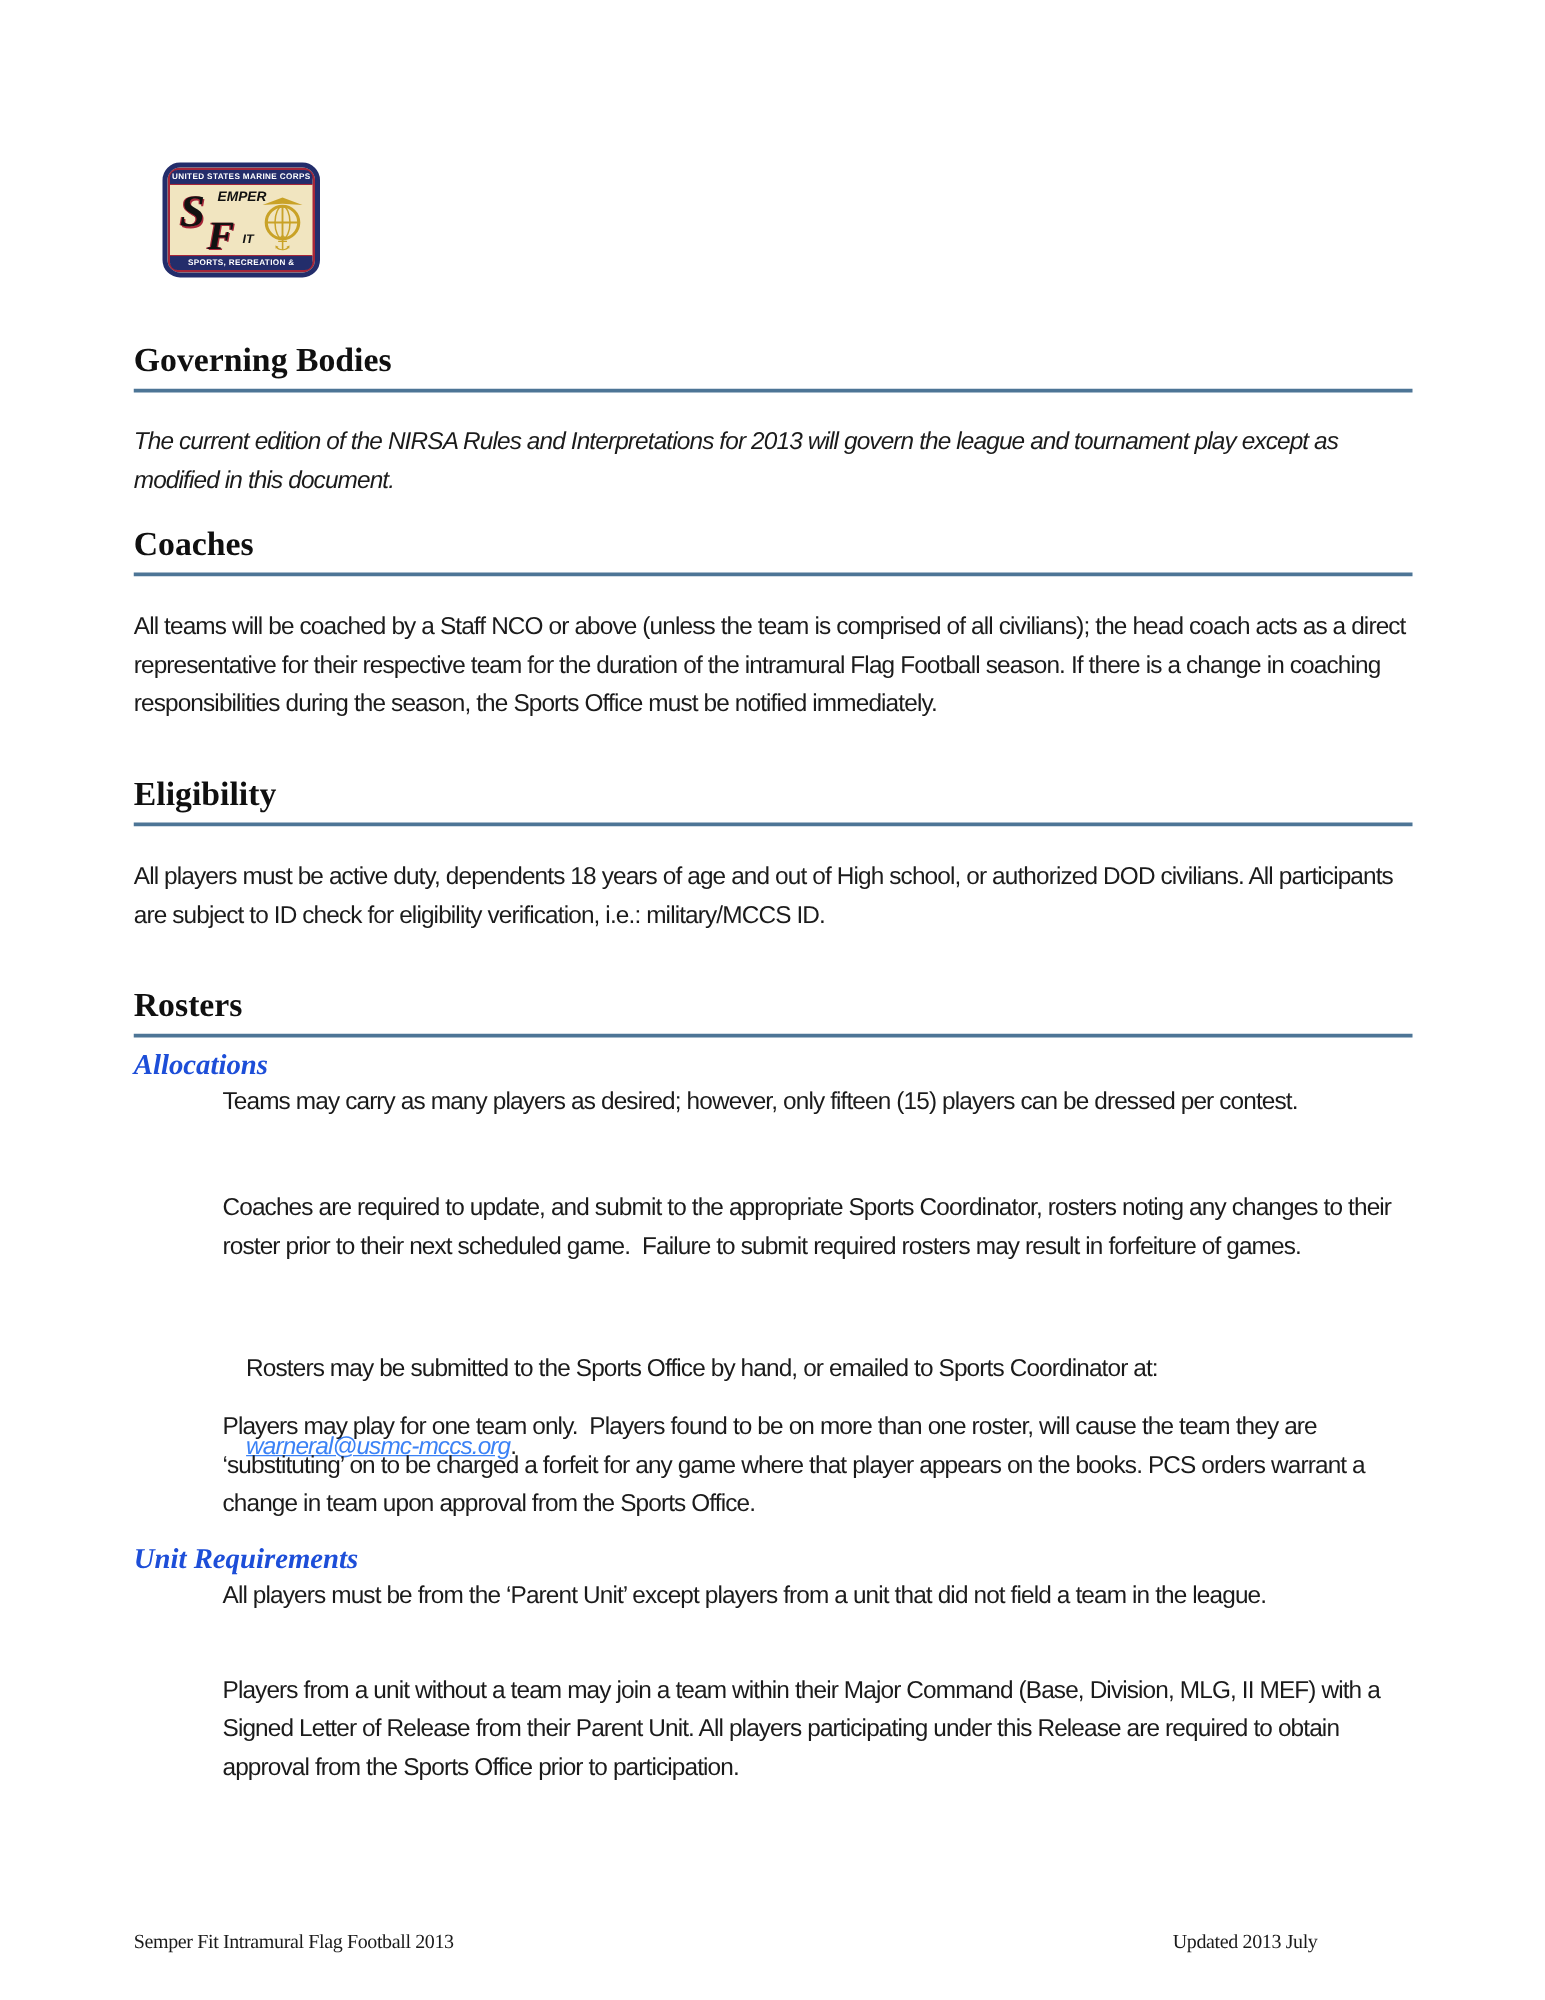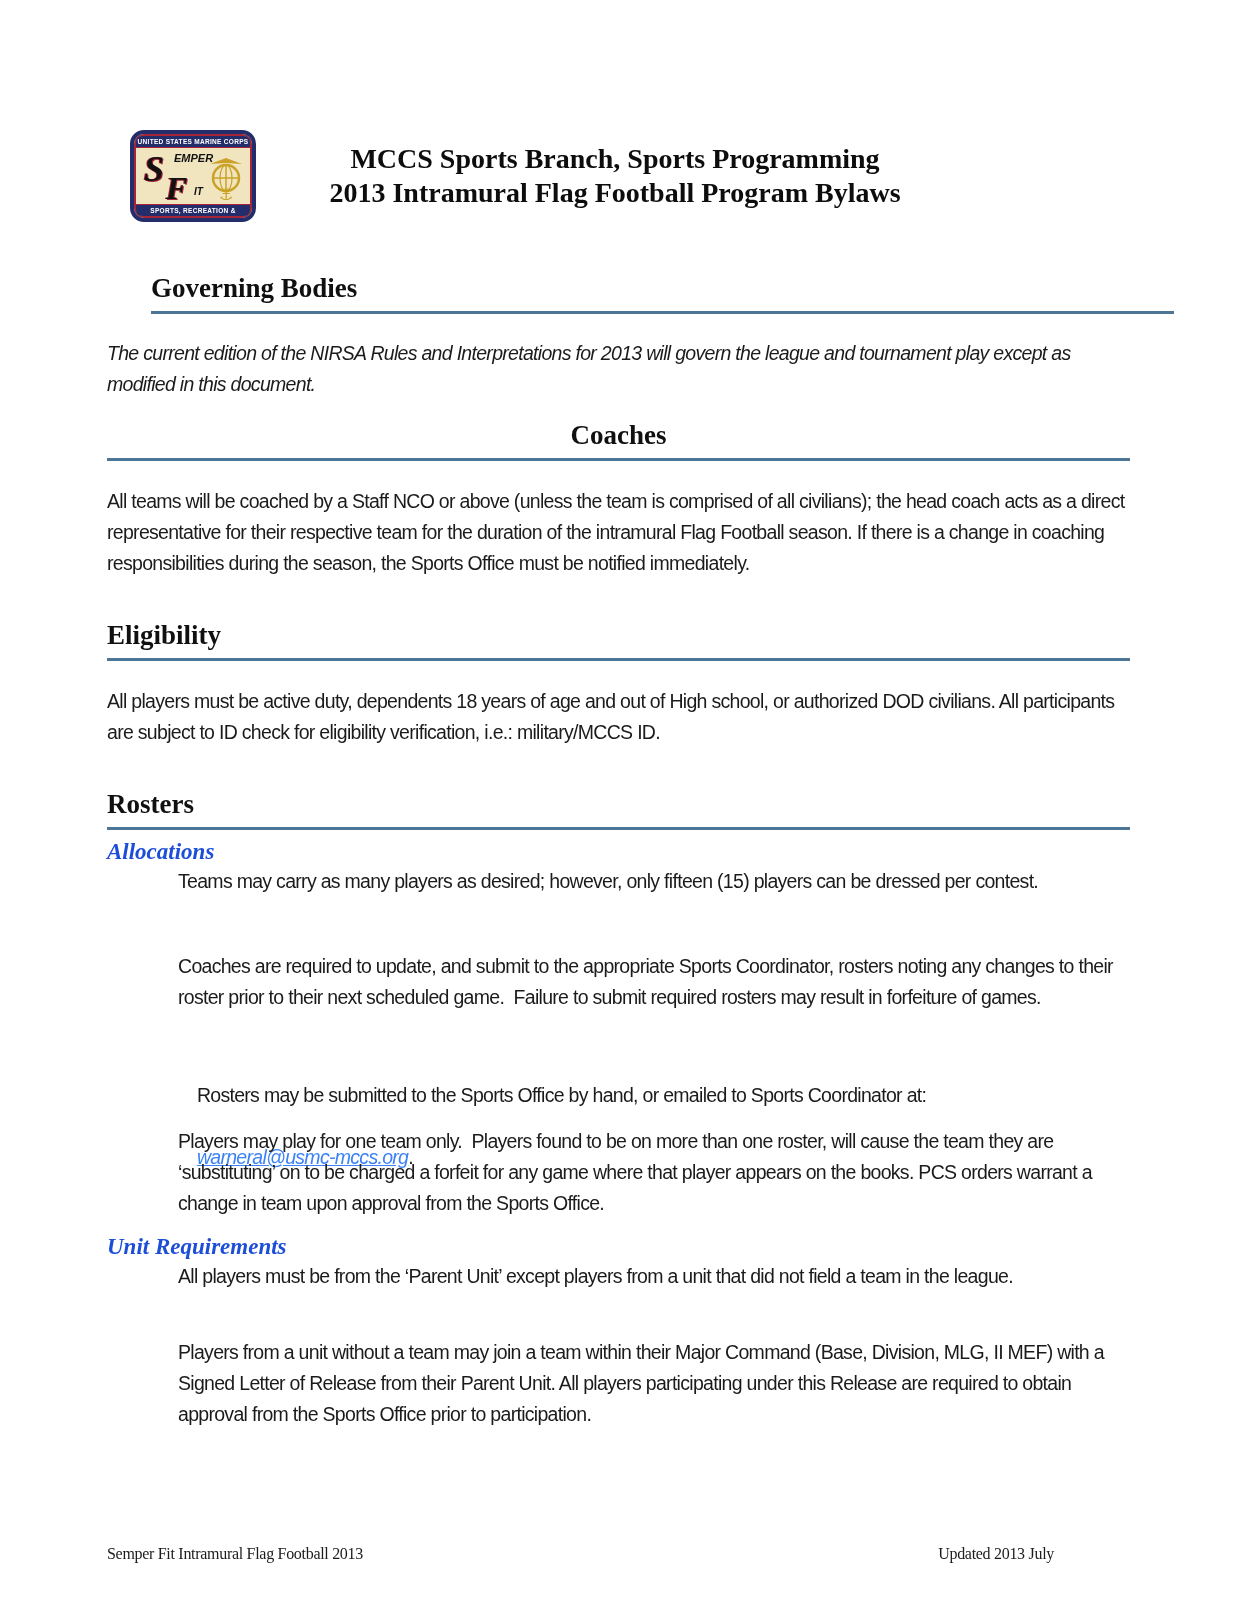--- a/index.html
+++ b/index.html
@@ -61,29 +61,25 @@
         <circle cx="20" cy="22" r="13" fill="none" stroke="#c9a227" stroke-width="2.5"></circle>
         <line x1="7" y1="22" x2="33" y2="22" stroke="#c9a227" stroke-width="1.5"></line>
         <line x1="20" y1="9" x2="20" y2="35" stroke="#c9a227" stroke-width="1.5"></line>
         <ellipse cx="20" cy="22" rx="6" ry="13" fill="none" stroke="#c9a227" stroke-width="1.2"></ellipse>
         <text x="20" y="44" font-size="16" fill="#c9a227" text-anchor="middle" font-family="DejaVu Sans, sans-serif">⚓</text>
       </svg>
     </span>
     <div class="logo-banner bottom">SPORTS, RECREATION &amp; FITNESS</div>
   </div>
 
-  <div class="abs doc-title">
-    <div>MCCS Sports Branch, Sports Programming</div>
-    <div>2013 Intramural Flag Football Program Bylaws</div>
-  </div>
 
-  <div class="abs h1" style="left:107px;top:272px;margin-left:44px;">Governing Bodies</div>
+  <div class="abs h1" style="left:107px;top:272px;">Governing Bodies</div>
   <div class="abs body-text w-full" style="left:107px;top:338px;font-style:italic;">The current edition of the NIRSA Rules and Interpretations for 2013 will govern the league and tournament play except as modified in this document.</div>
 
-  <div class="abs h1" style="left:107px;top:419px;text-align:center;">Coaches</div>
+  <div class="abs h1" style="left:107px;top:419px;">Coaches</div>
   <div class="abs body-text w-full" style="left:107px;top:486px;">All teams will be coached by a Staff NCO or above (unless the team is comprised of all civilians); the head coach acts as a direct representative for their respective team for the duration of the intramural Flag Football season. If there is a change in coaching responsibilities during the season, the Sports Office must be notified immediately.</div>
 
   <div class="abs h1" style="left:107px;top:619px;">Eligibility</div>
   <div class="abs body-text w-full" style="left:107px;top:686px;">All players must be active duty, dependents 18 years of age and out of High school, or authorized DOD civilians. All participants are subject to ID check for eligibility verification, i.e.: military/MCCS ID.</div>
 
   <div class="abs h1" style="left:107px;top:769px;margin-top:19px;">Rosters</div>
 
   <div class="abs h2" style="left:107px;top:838px;">Allocations</div>
 
   <div class="abs body-text w-ind" style="left:178px;top:866px;">Teams may carry as many players as desired; however, only fifteen (15) players can be dressed per contest.</div>

